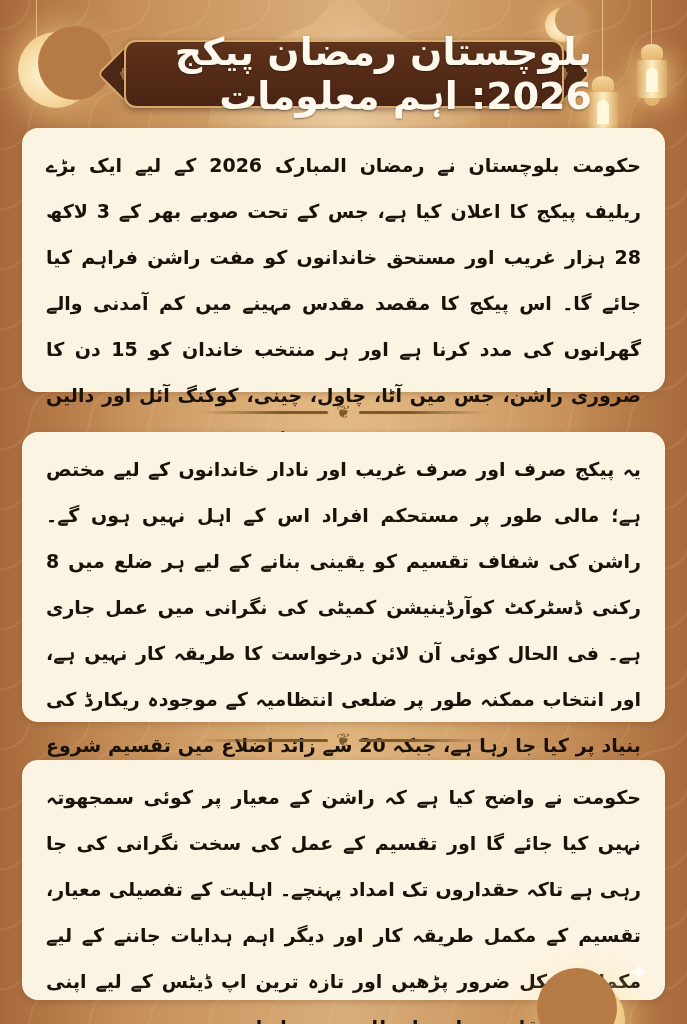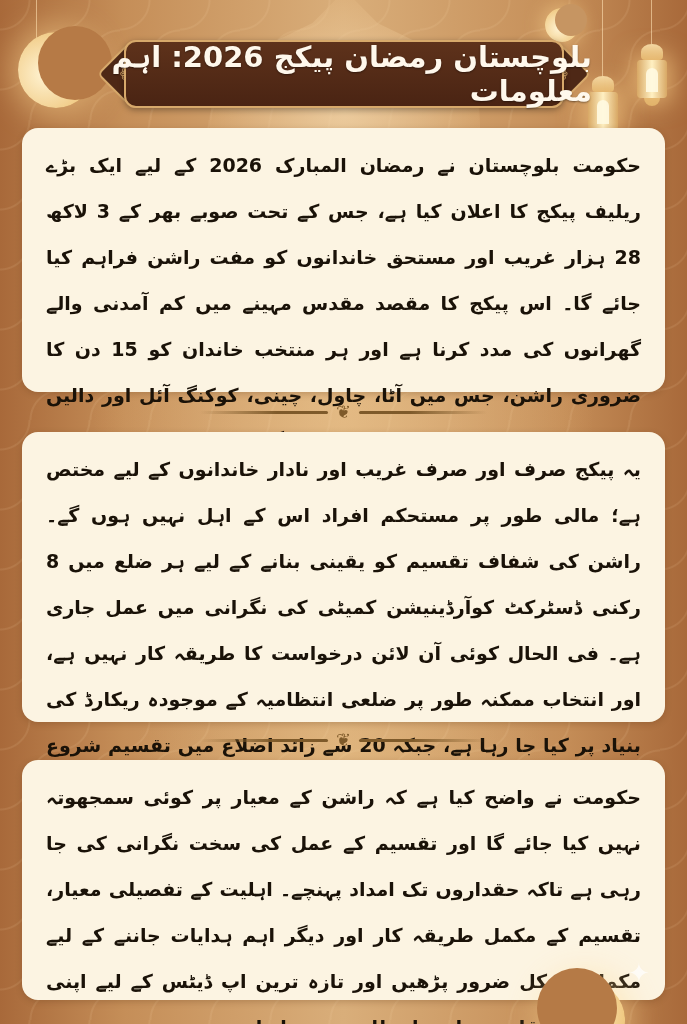--- a/index.html
+++ b/index.html
@@ -66,21 +66,21 @@
     position: absolute; top: 12px; width: 44px; height: 44px;
     background: #4e2816; border: 2px solid #d7a96b;
     transform: rotate(45deg); border-radius: 6px;
   }
   .banner-cap.left { left: 10px; }
   .banner-cap.right { right: 10px; }
   .banner-cap::after { content:"❁"; position:absolute; inset:0; display:flex; align-items:center; justify-content:center; transform: rotate(-45deg); color:#d7a96b; font-size: 20px; }
   .banner-title {
     position: relative; z-index: 2;
     color: #fff8ec; font-family: "DejaVu Sans", sans-serif; font-weight: bold;
-    font-size: 29px; direction: rtl; letter-spacing: 0;
+    font-size: 38px; direction: rtl; letter-spacing: 0;
     text-shadow: 0 1px 2px rgba(0,0,0,.4);
   }
 
   
   .card {
     position: absolute; left: 22px; width: 643px;
     background: #fcf4e2;
     border-radius: 16px;
     box-shadow: 0 2px 6px rgba(90,50,20,.25);
     padding: 14px 24px 10px 24px;

